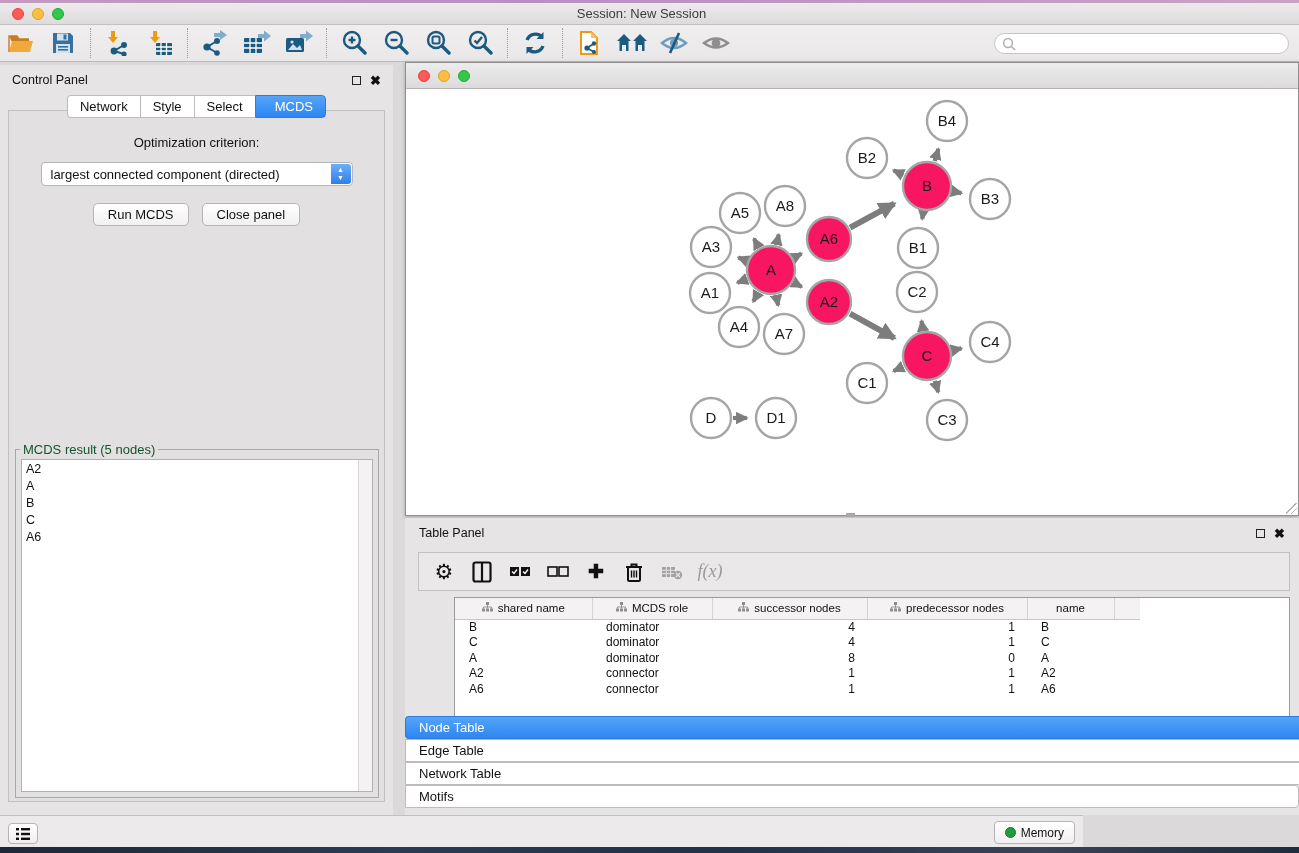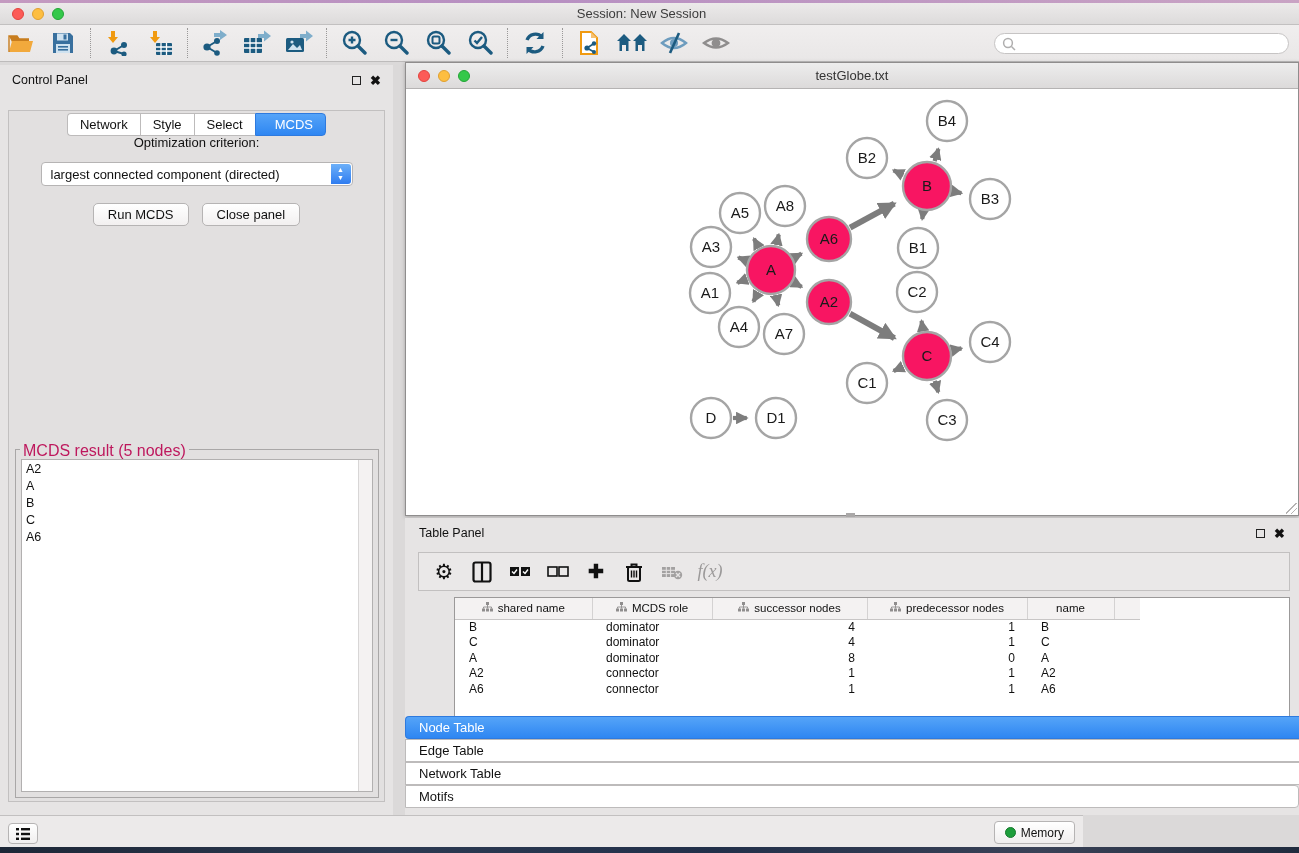--- a/index.html
+++ b/index.html
@@ -40,21 +40,21 @@
 
   
   .panel-head { display:flex; align-items:center; font-size:12.5px; color:#111; }
   .head-btns { margin-left:auto; display:flex; align-items:center; gap:9px; }
   .float-glyph { width:9px; height:9px; border:1.5px solid #222; display:inline-block; }
   .close-glyph { font-size:13px; font-weight:bold; color:#111; line-height:1; }
 
   
   #control-panel { left:0; top:65px; width:393px; height:750px; background:#e6e4e4; }
   #cp-head { padding:8px 12px 6px 12px; }
-  #cp-tabs { display:flex; justify-content:center; margin-top:20px; position:relative; z-index:2; }
+  #cp-tabs { display:flex; justify-content:center; margin-top:2px; position:relative; z-index:2; }
   .tab { font-size:13px; padding:3px 12px; background:#fff; border:1px solid #bdbbbb;
     border-right:none; color:#111; }
   .tab:first-child { border-radius:4px 0 0 4px; }
   .tab:last-child { border-right:1px solid #bdbbbb; border-radius:0 4px 4px 0;padding-left:19px; }
   .tab.sel { background:linear-gradient(#55a4f8,#2e86f2); color:#fff; border-color:#2e7ade; }
   #cp-body { position:absolute; left:8px; right:8px; top:46px; bottom:13px;
     background:#e2e0e0; border:1px solid #c2c0c0; margin-top:-1px; }
   #opt-label { text-align:center; font-size:13px; margin-top:24px; color:#111; }
   #criterion-select { position:relative; margin:12px auto 0 auto; width:312px; height:24px;
     background:#fff; border:1px solid #b6b4b4; border-radius:4px;
@@ -62,21 +62,21 @@
   #criterion-stepper { position:absolute; right:1px; top:1px; bottom:1px; width:20px;
     border-radius:0 3px 3px 0; background:linear-gradient(#6cb0f9,#2f7cf0);
     color:#fff; font-size:7px; display:flex; flex-direction:column;
     align-items:center; justify-content:center; line-height:1.1; }
   #cp-buttons { display:flex; justify-content:center; gap:13px; margin-top:17px; }
   .mac-btn { background:linear-gradient(#ffffff,#f2f0f0); border:1px solid #b6b4b4;
     border-radius:5px; font-size:13px; padding:3px 14px; color:#111; }
   #mcds-fieldset { position:absolute; left:6px; right:5px; top:338px; bottom:3px;
     border:1px solid #a9a7a7; }
   #mcds-legend { position:absolute; top:-8px; left:4px; background:#e2e0e0;
-    font-size:16px; padding:0 3px; color:#be185d; }
+    font-size:13px; padding:0 3px; color:#14532d; }
   #mcds-list { position:absolute; left:5px; right:5px; top:9px; bottom:5px;
     background:#fff; border:1px solid #b2b0b0; overflow:hidden; }
   #mcds-scroll { position:absolute; top:0; bottom:0; right:0; width:14px;
     background:#f4f2f2; border-left:1px solid #d8d6d6; }
   .mcds-item { font-size:12.5px; padding:1.5px 0 1.5px 4px; color:#111; }
 
   
   #net-window { left:405px; top:62px; width:894px; height:454px;
     background:#fff; border:1px solid #8f8d8d; box-shadow:0 1px 4px rgba(0,0,0,.25); }
   #net-titlebar { height:26px; background:linear-gradient(#ededed,#dcdada);
@@ -327,21 +327,20 @@
   </div>
 </div>
 
 <div class="abs" id="net-window">
   <div id="net-titlebar">
     <div class="lights">
       <div class="light red"></div>
       <div class="light yellow"></div>
       <div class="light green"></div>
     </div>
-    <div id="net-title">testGlobe.txt</div>
   </div>
   <div id="net-canvas">
     <svg id="graph-svg" width="892" height="426" viewBox="0 0 892 426">
         <defs>
           <marker id="arr" viewBox="0 0 10 10" refX="8.5" refY="5" markerWidth="3" markerHeight="3" orient="auto">
             <path d="M0,0 L10,5 L0,10 z" fill="#7D7D7D"></path>
           </marker>
         </defs>
         <line x1="351.57792938034044" y1="157.15941853804526" x2="346.97005172764796" y2="148.68686930567526" stroke="#7D7D7D" stroke-width="4.2" marker-end="url(#arr)"></line>
         <line x1="369.55611884894125" y1="154.6005995476972" x2="371.75150326372915" y2="144.5645565086667" stroke="#7D7D7D" stroke-width="4.2" marker-end="url(#arr)"></line>

